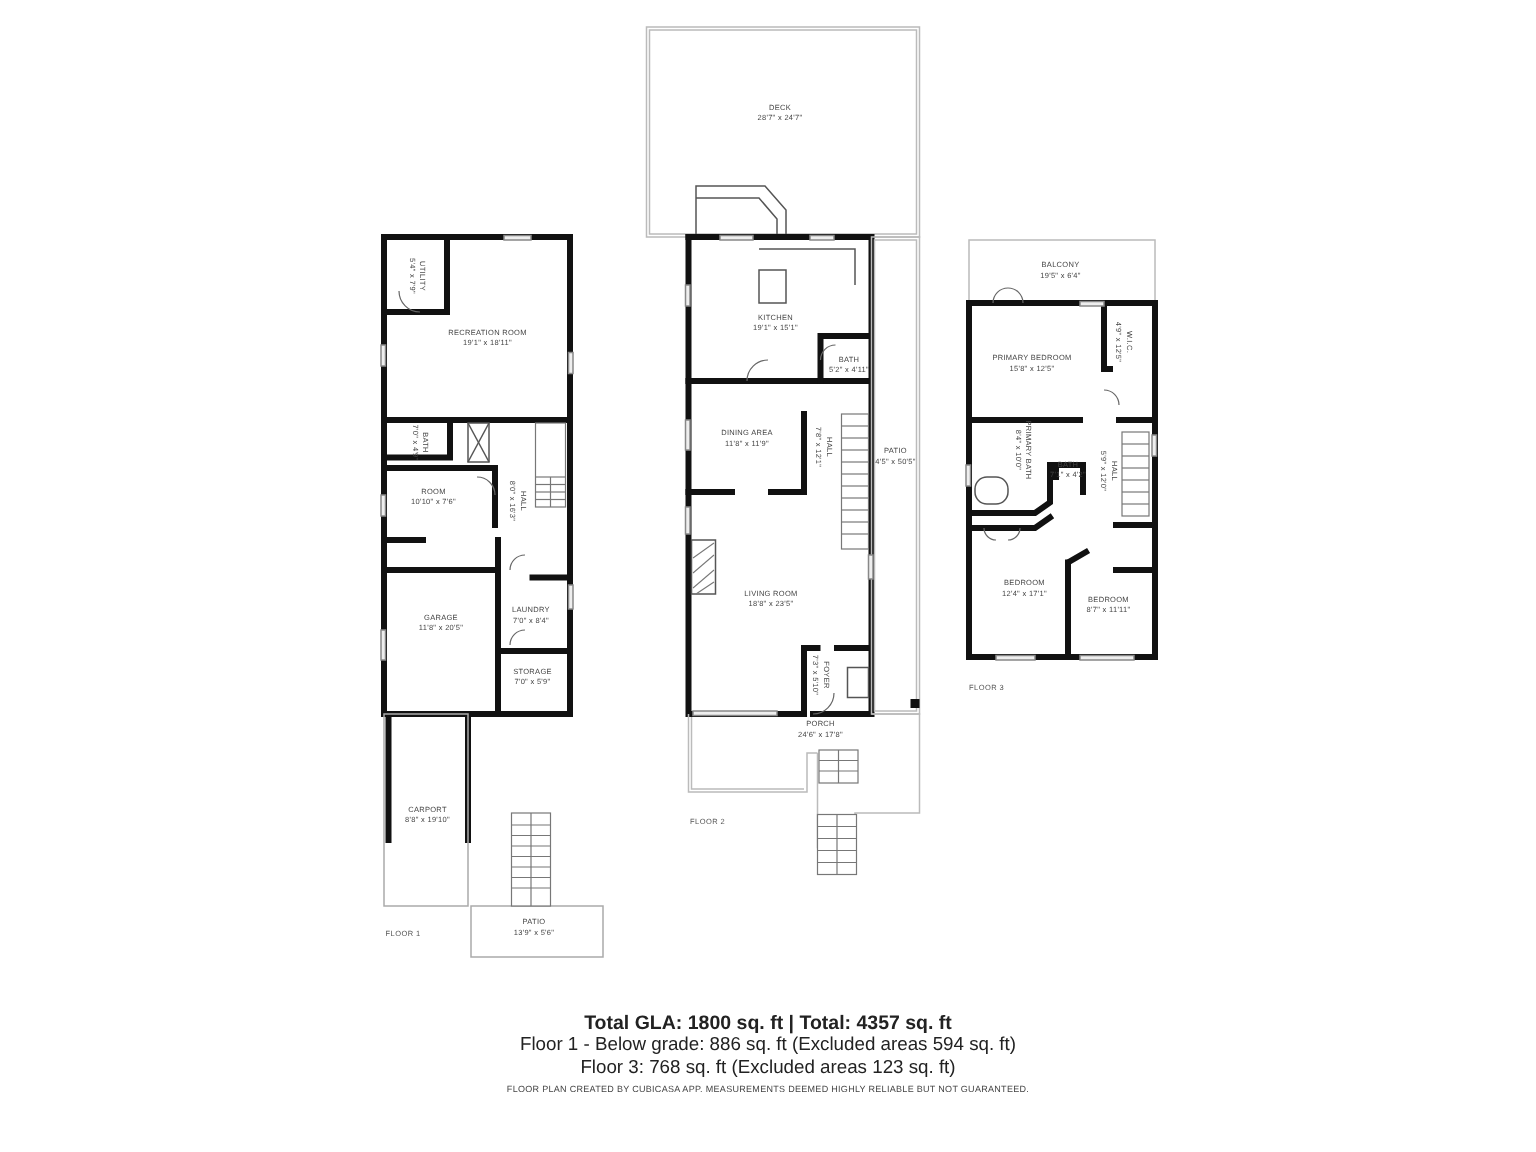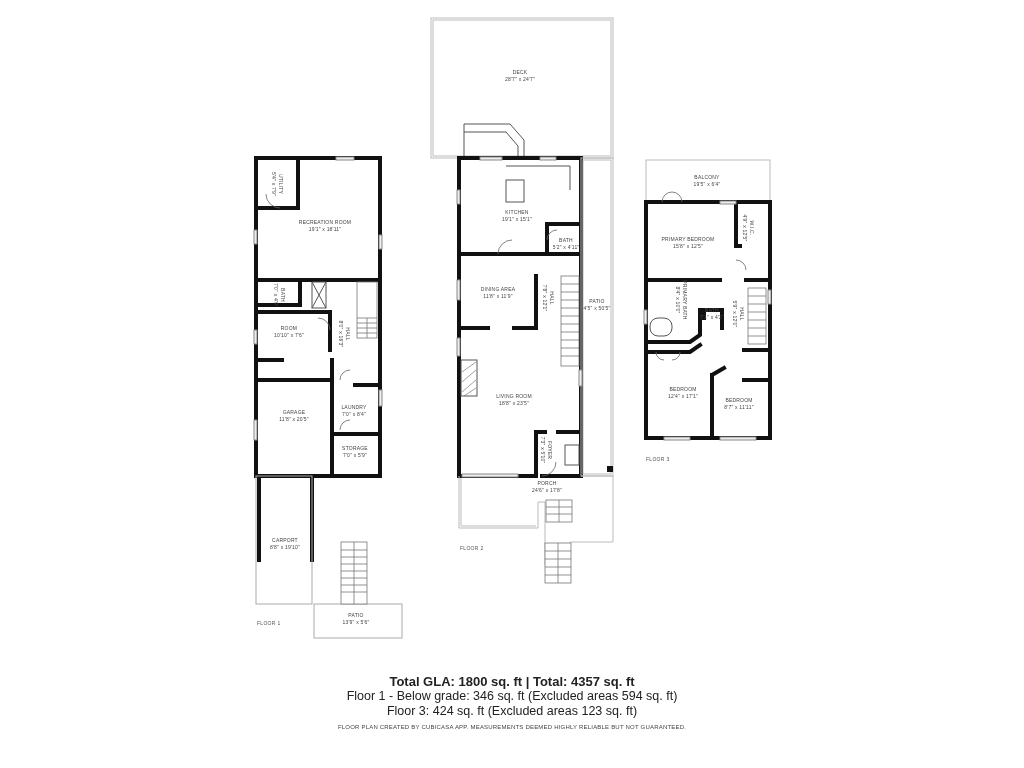--- a/index.html
+++ b/index.html
@@ -246,16 +246,16 @@
 <div class="lbl vlbl" style="left:748px;top:228px;"><span>W.I.C.</span><span class="dim">4'9" x 12'5"</span></div>
 <div class="lbl vlbl" style="left:681px;top:300px;"><span>PRIMARY BATH</span><span class="dim">8'4" x 10'0"</span></div>
 <div class="lbl" style="left:712px;top:314px;"><span>BATH</span><span class="dim">7'1" x 4'2"</span></div>
 <div class="lbl vlbl" style="left:738px;top:314px;"><span>HALL</span><span class="dim">5'9" x 12'0"</span></div>
 <div class="lbl" style="left:683px;top:393px;"><span>BEDROOM</span><span class="dim">12'4" x 17'1"</span></div>
 <div class="lbl" style="left:739px;top:404px;"><span>BEDROOM</span><span class="dim">8'7" x 11'11"</span></div>
 <div class="floor-lbl" style="left:646px;top:456px;">FLOOR 3</div>
 
 <div class="summary">
   <div class="total">Total GLA: 1800 sq. ft | Total: 4357 sq. ft</div>
-  <div class="line">Floor 1 - Below grade: 346 sq. ft (Excluded areas 594 sq. ft)</div>
-  <div class="line">Floor 3: 424 sq. ft (Excluded areas 123 sq. ft)</div>
+  <div class="line">Floor 1 - Below grade: 886 sq. ft (Excluded areas 594 sq. ft)</div>
+  <div class="line">Floor 3: 768 sq. ft (Excluded areas 123 sq. ft)</div>
   <div class="disclaimer">FLOOR PLAN CREATED BY CUBICASA APP. MEASUREMENTS DEEMED HIGHLY RELIABLE BUT NOT GUARANTEED.</div>
 </div>
 
 </body></html>

